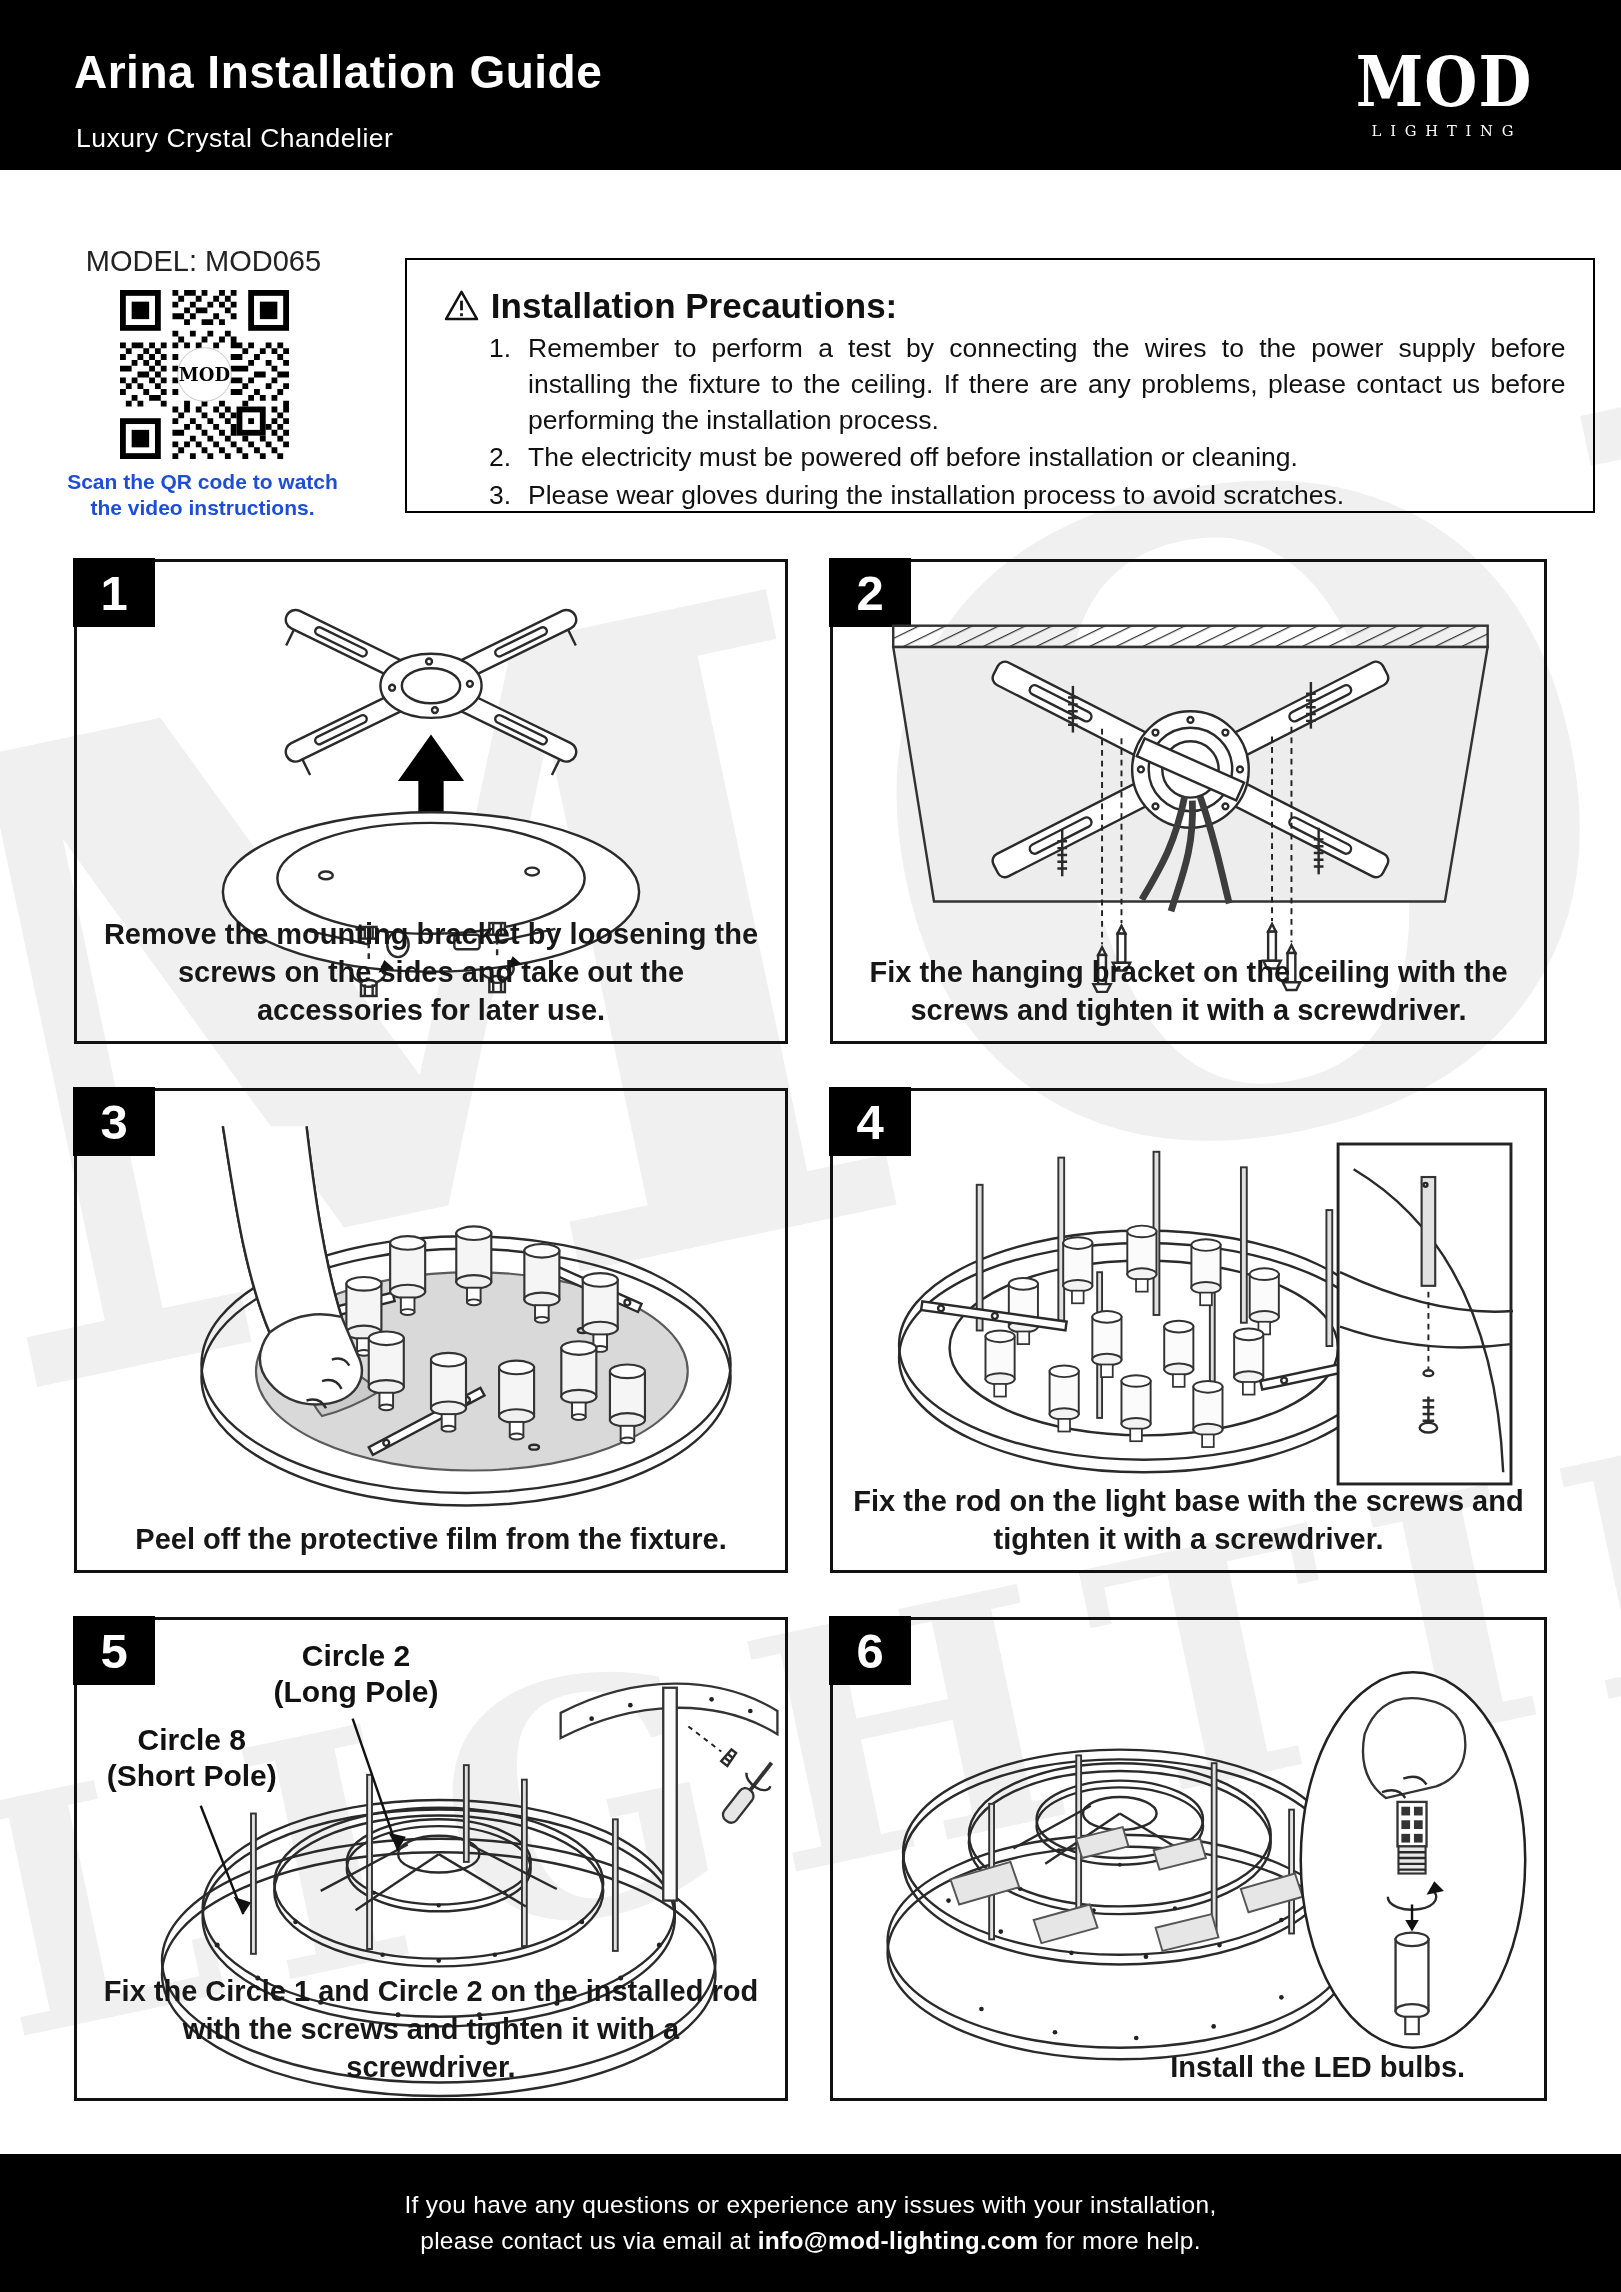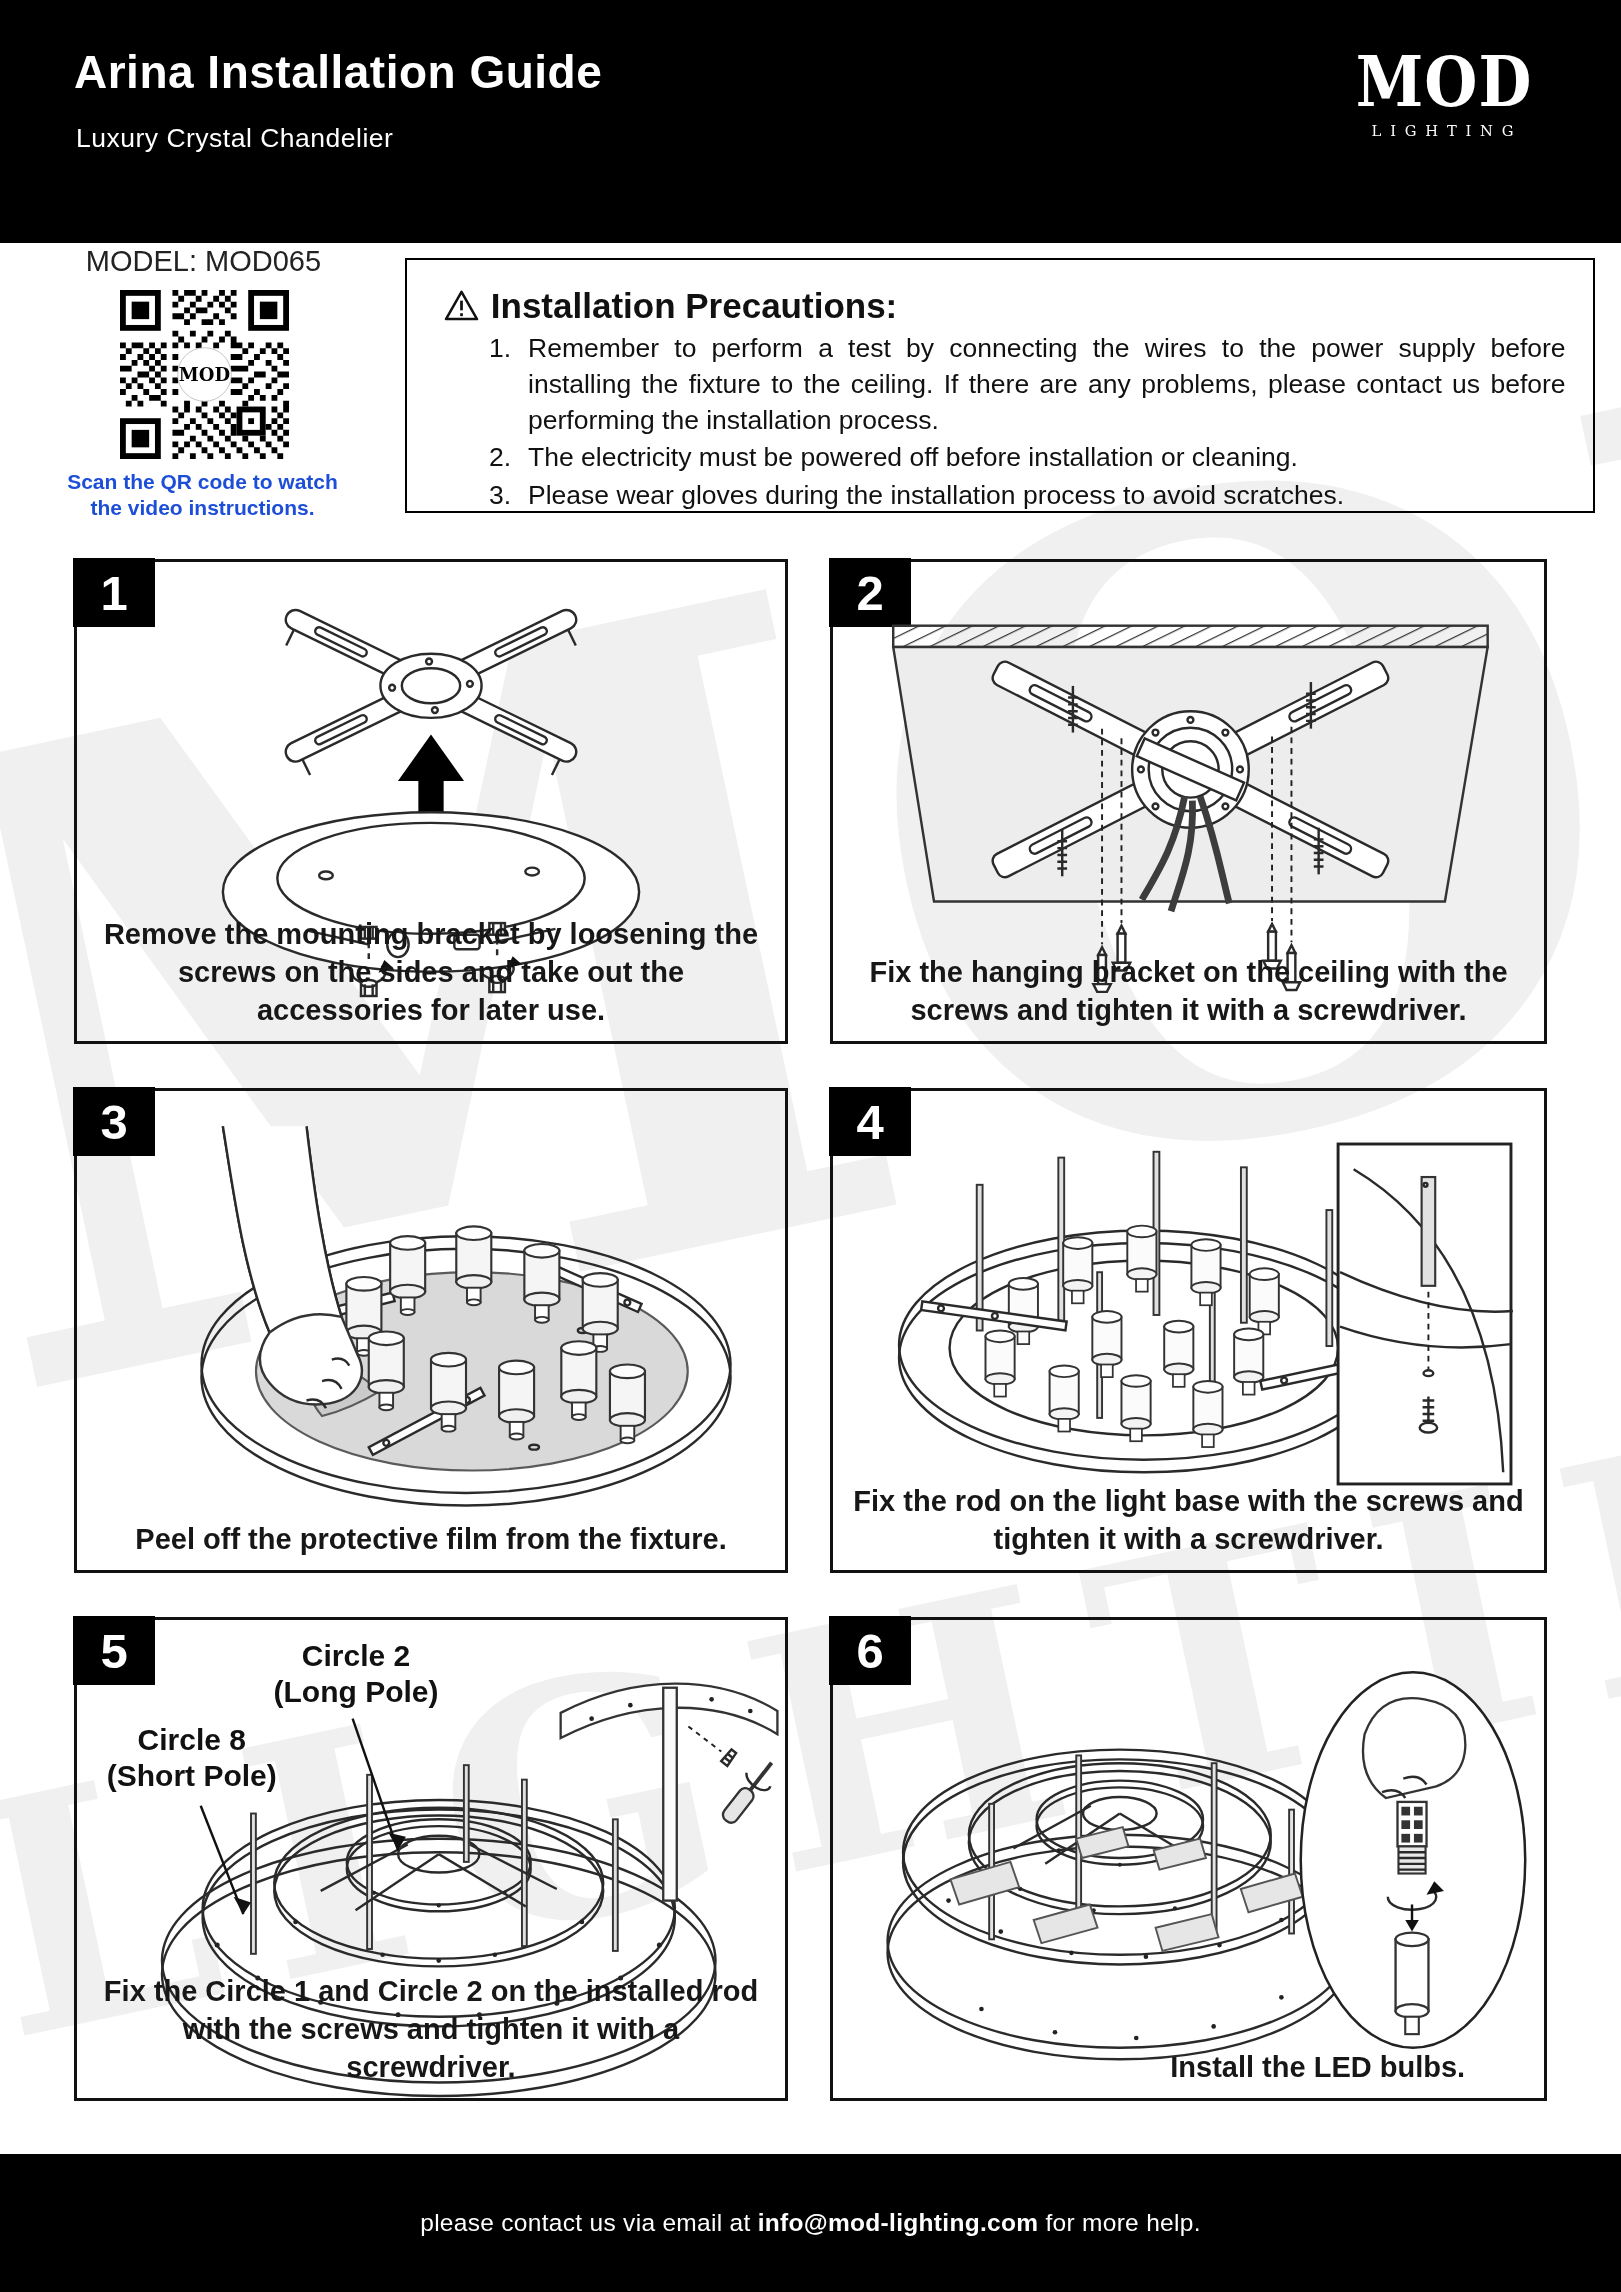--- a/index.html
+++ b/index.html
@@ -9,21 +9,21 @@
 
   
   .watermark{position:absolute;z-index:0;color:#f0f0f0;font-family:"DejaVu Serif",serif;
              font-weight:700;pointer-events:none;white-space:nowrap;line-height:1;}
   .wm1{font-size:863px;left:-88px;top:412px;transform:rotate(-12deg);}
   .wm2{font-size:323px;letter-spacing:45px;left:-39px;top:1529px;transform:rotate(-12deg);}
 
   .layer{position:absolute;inset:0;z-index:1;}
 
   
-  .header{position:absolute;left:0;top:0;width:1621px;height:243px;background:#000;color:#fff;}
+  .header{position:absolute;left:0;top:0;width:1621px;height:170px;background:#000;color:#fff;}
   .header-title{position:absolute;left:74px;top:45px;font-size:46px;font-weight:700;letter-spacing:0.5px;}
   .header-subtitle{position:absolute;left:76px;top:123px;font-size:26.5px;font-weight:400;letter-spacing:0.5px;}
   .brand{position:absolute;right:69px;top:51px;width:216px;text-align:center;}
   .brand-name{font-family:"DejaVu Serif",serif;font-size:61px;font-weight:700;line-height:1;
               letter-spacing:1px;transform:scaleY(1.12);}
   .brand-tagline{font-family:"DejaVu Serif",serif;font-size:14.7px;letter-spacing:8.8px;margin-top:9.8px;
                  margin-left:5.9px;}
 
   
   .model-label{position:absolute;left:54px;top:245px;width:299px;text-align:center;font-size:29px;color:#222;}
@@ -588,18 +588,19 @@
             <ellipse cx="597" cy="330" rx="17" ry="7" fill="#fff" stroke="#333" stroke-width="2.4"></ellipse>
             <ellipse cx="597" cy="404" rx="17" ry="7" fill="#fff" stroke="#333" stroke-width="2.4"></ellipse>
             <rect x="590" y="410" width="14" height="18" fill="#fff" stroke="#333" stroke-width="2.2"></rect>
           </g>
         </g>
       </svg>
       <div class="caption narrow-right">Install the LED bulbs.</div>
     </div>
 
     <div class="footer">
+      <div>If you have any questions or experience any issues with your installation,</div>
       <div><span>please contact us via email at </span><b>info@mod-lighting.com</b><span> for more help.</span></div>
     </div>
 
   </div>
 </div>
 
 
 </body></html>

